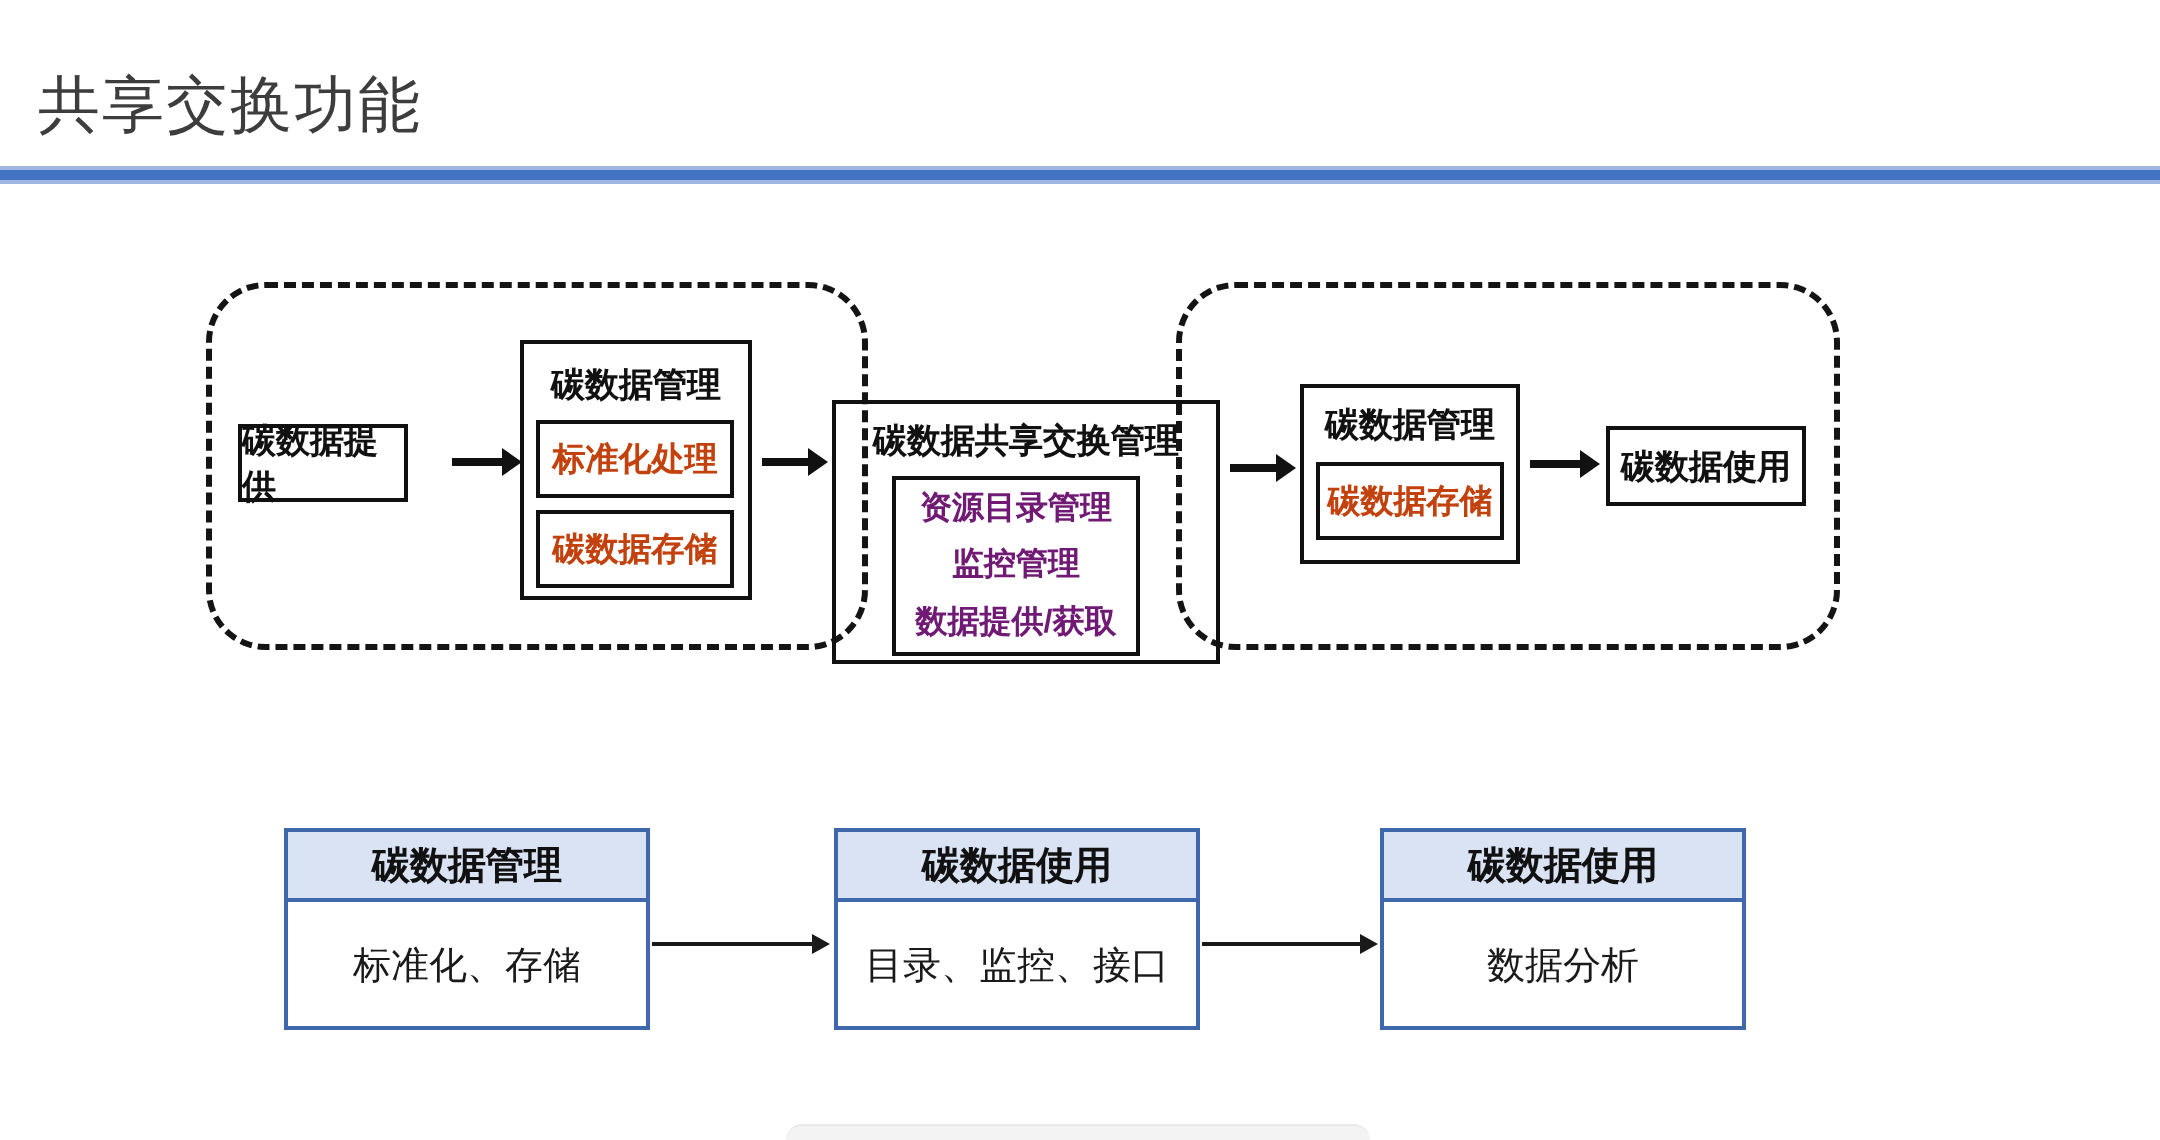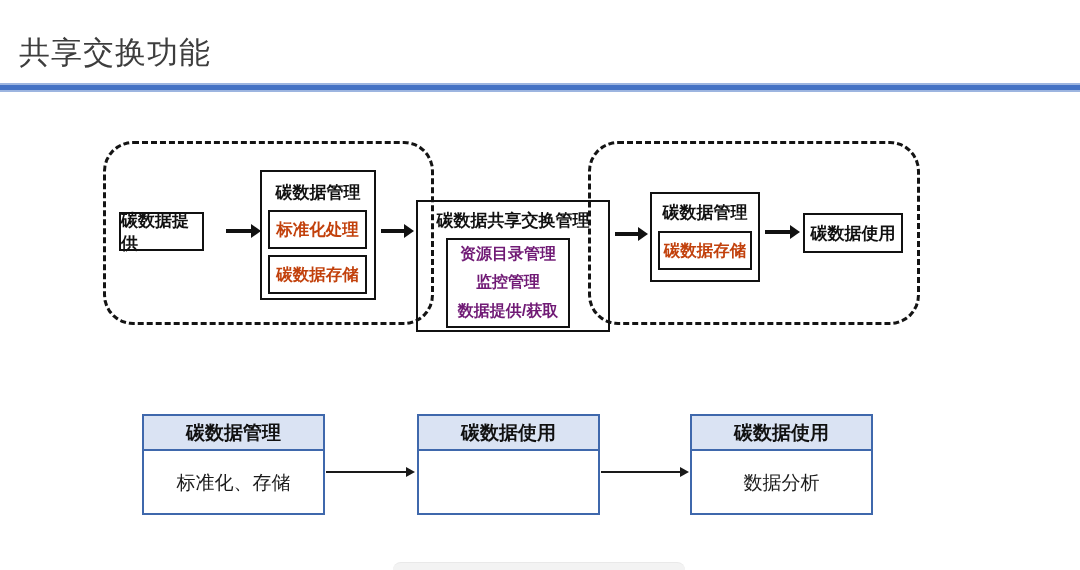--- a/index.html
+++ b/index.html
@@ -128,20 +128,21 @@
 
   <div class="summary-card" style="left:142px;top:414px;">
     <div class="card-header">碳数据管理</div>
     <div class="card-body">标准化、存储</div>
   </div>
 
   <div class="arrow-thin" style="left:326px;top:471px;width:81px;"></div>
 
   <div class="summary-card" style="left:417px;top:414px;">
     <div class="card-header">碳数据使用</div>
+    <div class="card-body">目录、监控、接口</div>
   </div>
 
   <div class="arrow-thin" style="left:601px;top:471px;width:80px;"></div>
 
   <div class="summary-card" style="left:690px;top:414px;">
     <div class="card-header">碳数据使用</div>
     <div class="card-body">数据分析</div>
   </div>
 </div>
 

